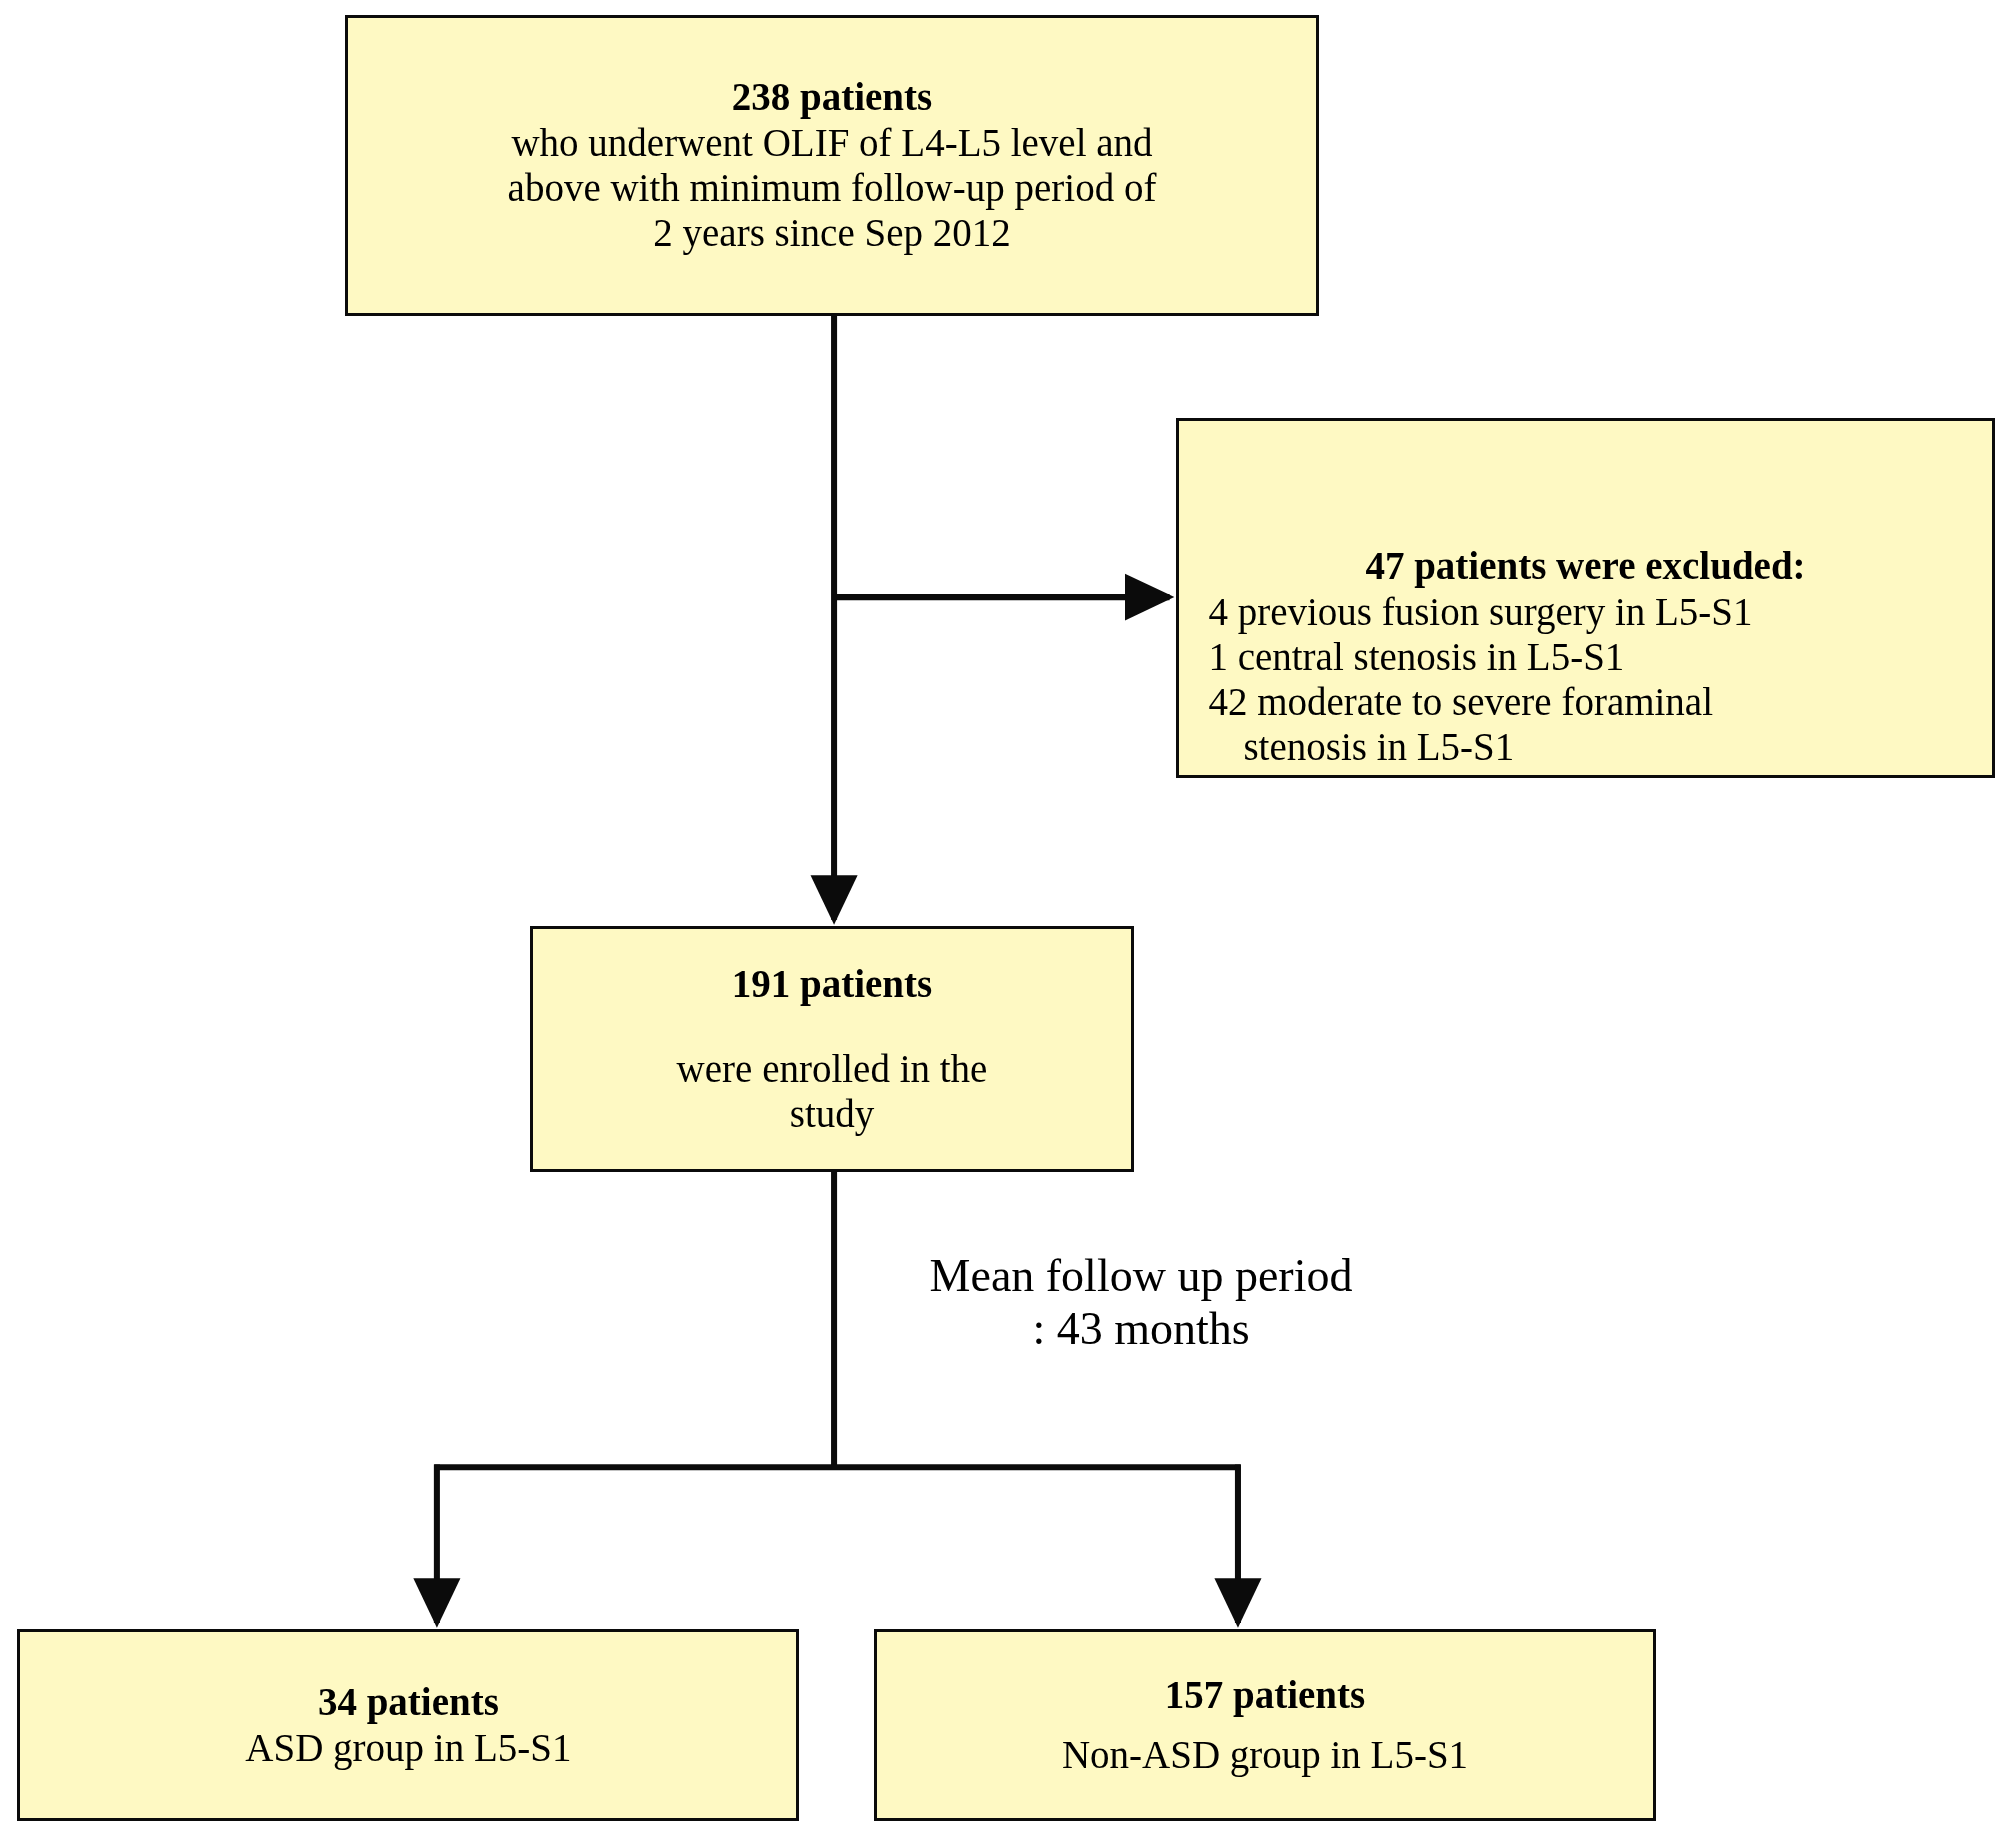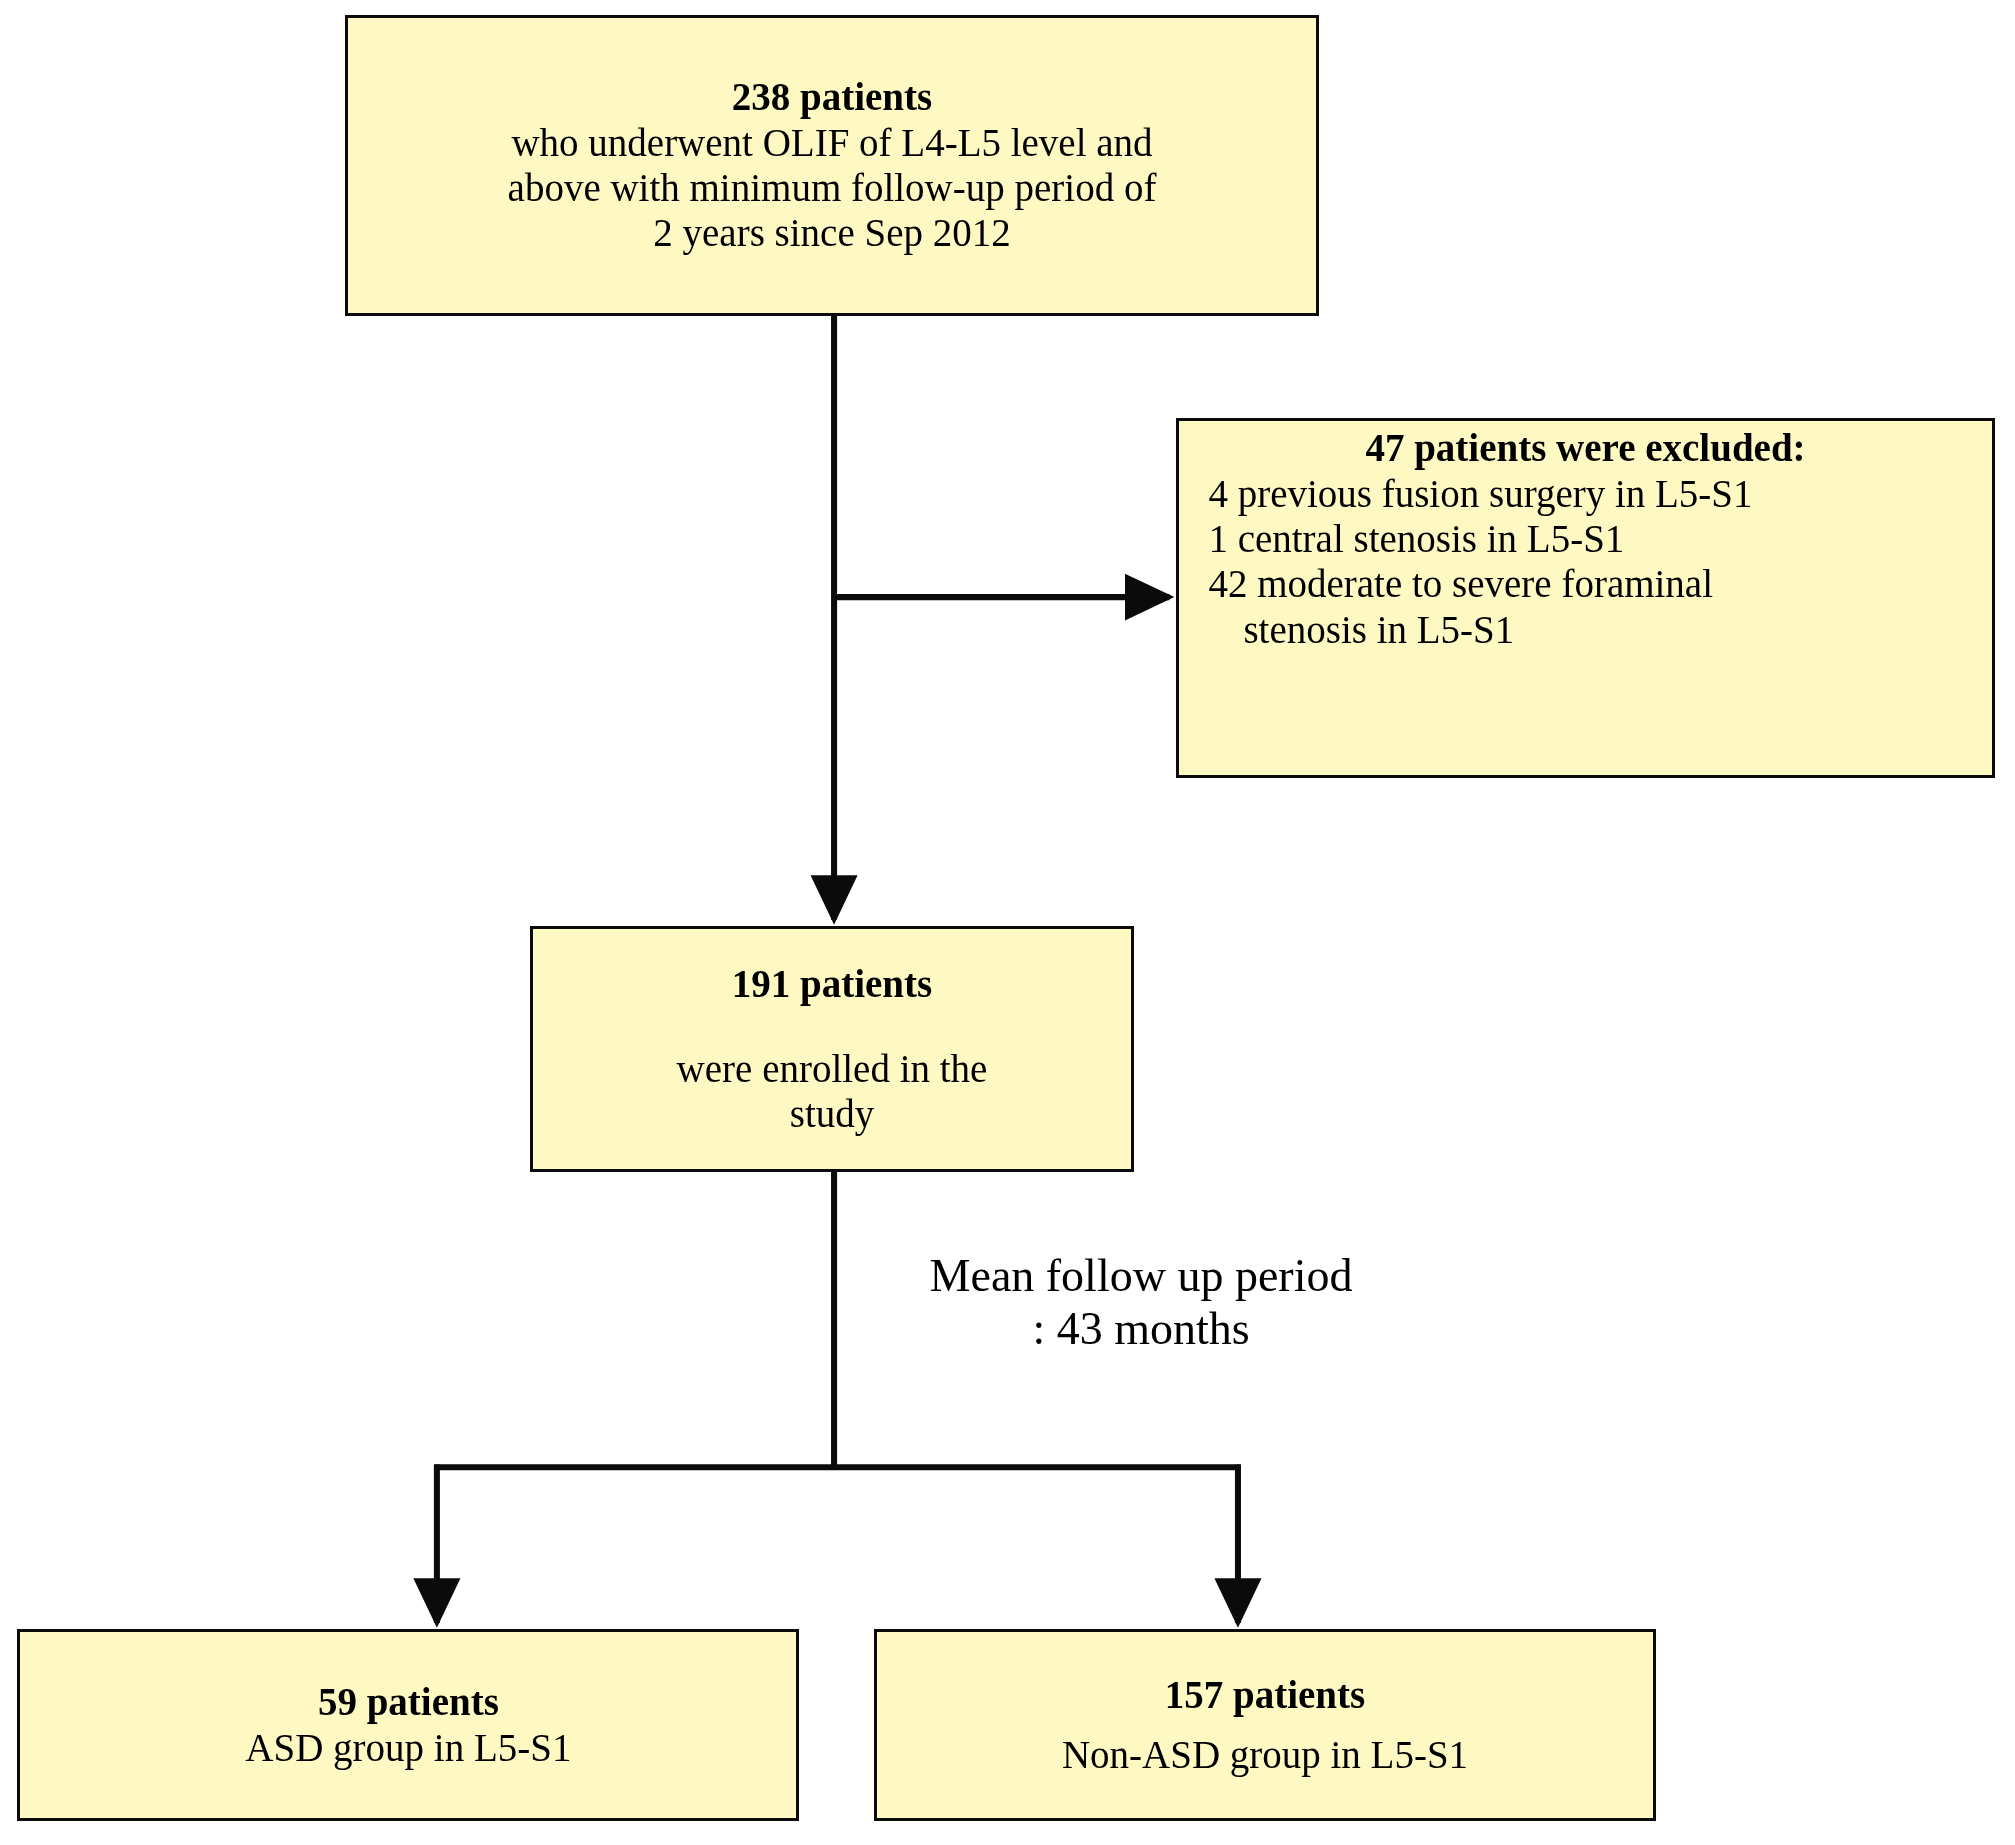--- a/index.html
+++ b/index.html
@@ -69,21 +69,21 @@
   }
   
   #box-top {
     left: 345px;  top: 14.8px;
     width: 974px; height: 301px;
   }
   #box-excluded {
     left: 1176px; top: 418px;
     width: 819px; height: 360px;
     align-items: stretch;
-    justify-content: flex-start;
+    justify-content: flex-end;
   }
   #box-enrolled {
     left: 530px;  top: 926px;
     width: 604px;  height: 246px; gap: 40px;
   }
   #box-asd {
     left: 17.4px;   top: 1629px;
     width: 782px; height: 192px;
   }
   #box-nonasd {
@@ -157,21 +157,21 @@
       <span class="line">study</span>
     </div>
   </div>
 
   <div class="edge-label" id="label-followup">
     <span class="line">Mean follow up period</span>
     <span class="line">: 43 months</span>
   </div>
 
   <div class="node-box" id="box-asd">
-    <div class="node-title">59 patients</div>
+    <div class="node-title">34 patients</div>
     <div class="node-body">
       <span class="line">ASD group in L5-S1</span>
     </div>
   </div>
 
   <div class="node-box" id="box-nonasd">
     <div class="node-title">157 patients</div>
     <div class="node-body">
       <span class="line">Non-ASD group in L5-S1</span>
     </div>

